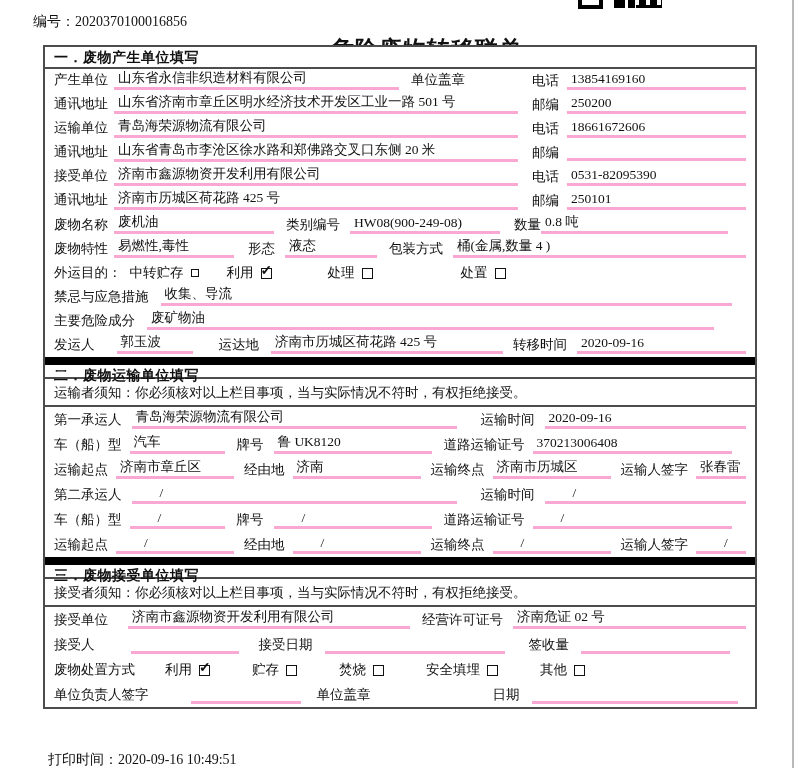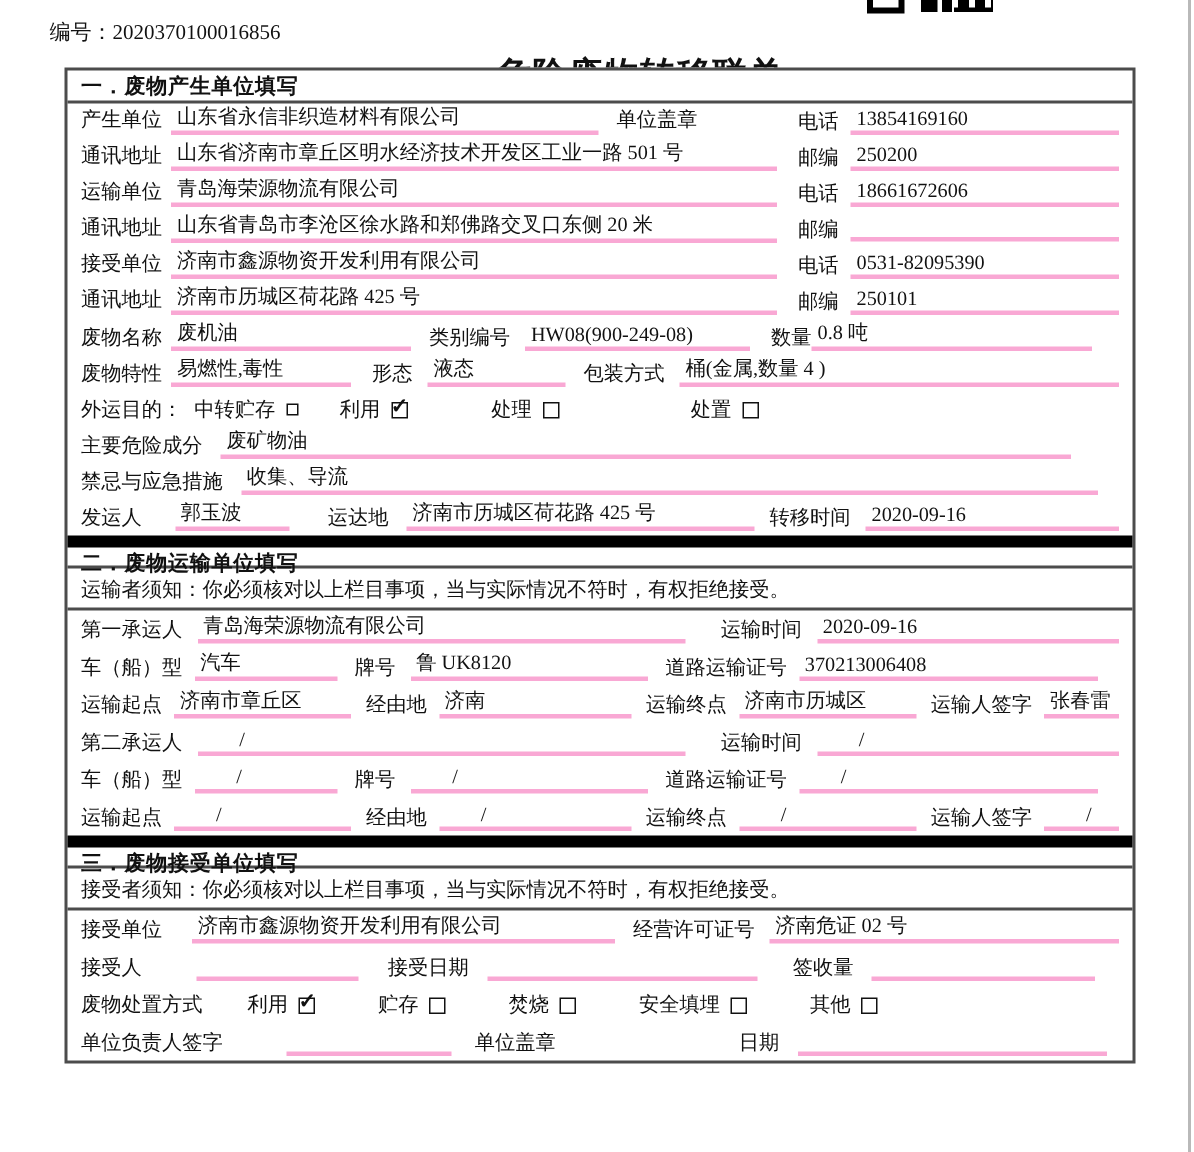--- a/index.html
+++ b/index.html
@@ -175,27 +175,27 @@
           <span>处理</span>
           <span class="cb"></span>
         </span>
         <span class="cbitem" style="margin-left:88px">
           <span>处置</span>
           <span class="cb"></span>
         </span>
       </div>
 
       <div class="row">
+        <span class="lbl">禁忌与应急措施</span>
+        <span class="val grow" style="margin-left:12px;margin-right:14px">收集、导流</span>
+      </div>
+
+      <div class="row">
         <span class="lbl">主要危险成分</span>
         <span class="val grow" style="margin-left:12px;margin-right:32px">废矿物油</span>
-      </div>
-
-      <div class="row">
-        <span class="lbl">禁忌与应急措施</span>
-        <span class="val grow" style="margin-left:12px;margin-right:14px">收集、导流</span>
       </div>
 
 
       <div class="row">
         <span class="lbl">发运人</span>
         <span class="val" style="width:76px;margin-left:22px">郭玉波</span>
         <span class="lbl" style="margin-left:26px">运达地</span>
         <span class="val" style="width:232px;margin-left:12px">济南市历城区荷花路 425 号</span>
         <span class="lbl" style="margin-left:10px">转移时间</span>
         <span class="val grow" style="margin-left:10px">2020-09-16</span>
@@ -308,15 +308,18 @@
       <div class="row">
         <span class="lbl">单位负责人签字</span>
         <span class="val" style="width:110px;margin-left:42px"></span>
         <span class="lbl" style="margin-left:16px">单位盖章</span>
         <span class="lbl" style="margin-left:122px">日期</span>
         <span class="val grow" style="margin-left:12px;margin-right:8px"></span>
       </div>
     </div>
   </div>
 
+  <div class="print-line">
+    <span>打印时间：</span><span>2020-09-16 10:49:51</span>
+  </div>
 
   <div class="scan-edge"></div>
 </div>
 
 </body></html>

